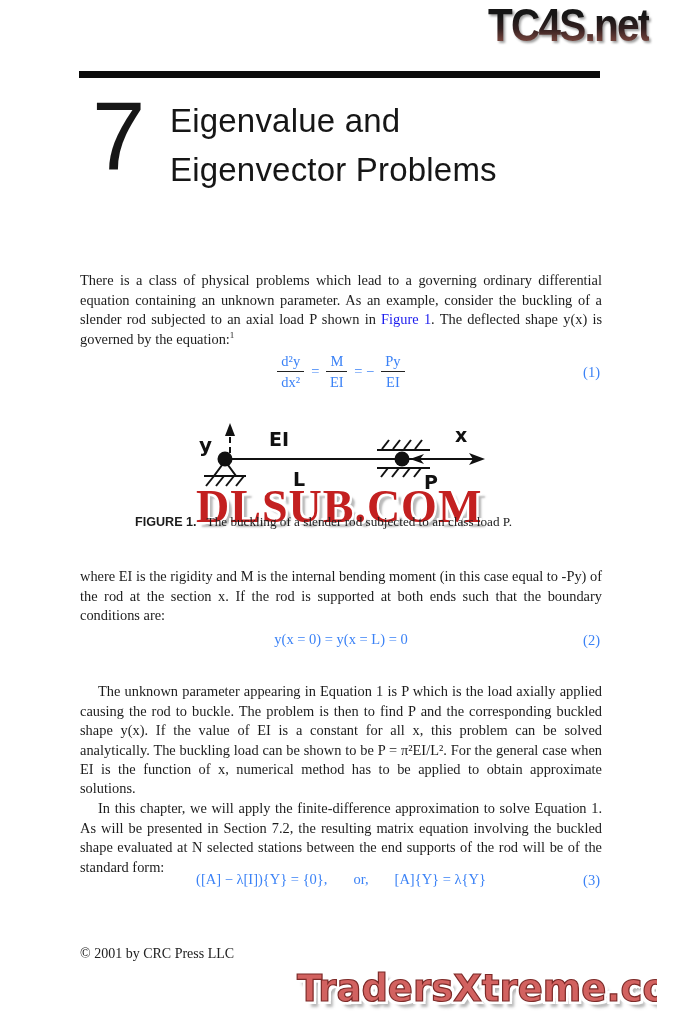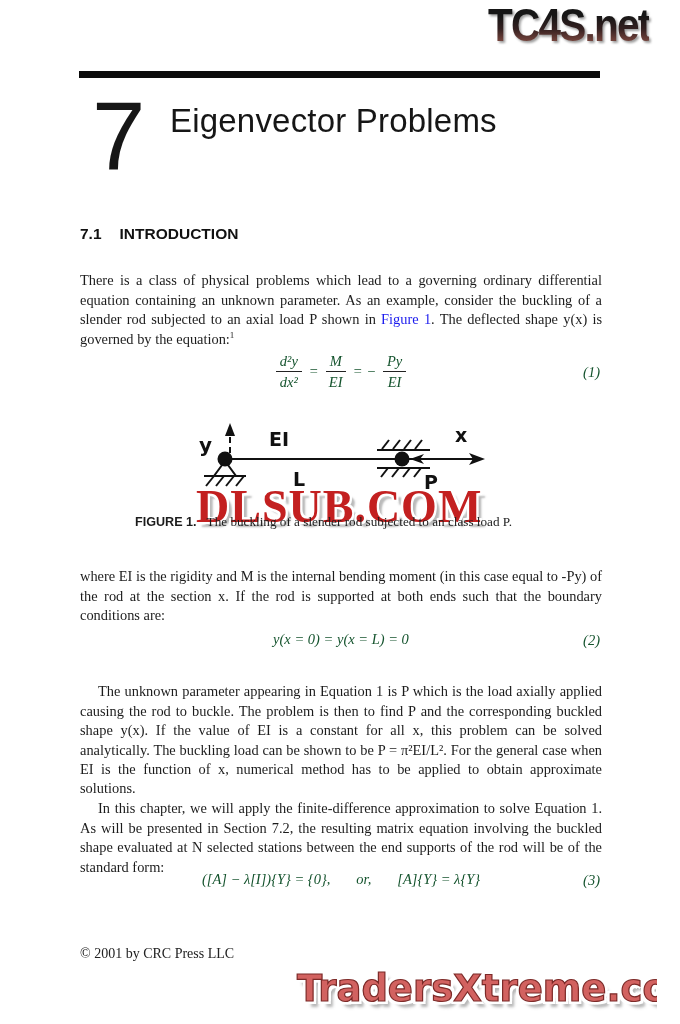--- a/index.html
+++ b/index.html
@@ -49,21 +49,21 @@
   }
   .para.indent{text-indent:18px;}
   .p1{top:257px;}
   .p2{top:553px;}
   .p3{top:668px;}
   .p4{top:785px;}
   .fig-link{color:#1a1aee;text-decoration:none;cursor:pointer;}
   sup.fn{font-size:9px;vertical-align:super;line-height:0;}
 
   
-  .equation{position:absolute;left:80px;width:522px;text-align:center;font-size:14.5px;color:#14532d;font-style:italic;}
+  .equation{position:absolute;left:80px;width:522px;text-align:center;font-size:14.5px;color:#3b82f6;}
   .eq1{top:352px;}
   .eq2{top:631px;}
   .eq3{top:871px;}
   .eq-num{position:absolute;right:2px;top:50%;transform:translateY(-50%);}
   .eq1 .eq-num{top:20px;}
   .eq-body{display:inline-flex;align-items:center;}
   .frac{display:inline-flex;flex-direction:column;align-items:center;line-height:1.25;}
   .frac .fnum{border-bottom:1.2px solid #222;padding:0 4px 1px;}
   .frac .fden{padding-top:1px;text-align:right;}
   .rel{margin:0 7px;}
@@ -113,26 +113,24 @@
 <body>
 
 <div class="page">
 
   <div class="wm-top">TC4S.net</div>
 
   <div class="rule"></div>
 
   <div class="chapter-number">7</div>
   <div class="chapter-title">
+    <div>Eigenvalue and</div>
     <div>Eigenvector Problems</div>
   </div>
 
-  <div class="section-heading">
-    <span class="sec-num">7.1</span><span>INTRODUCTION</span>
-  </div>
 
   <p class="para p1">
     <span>There is a class of physical problems which lead to a governing ordinary differential equation containing an unknown parameter. As an example, consider the buckling of a slender rod subjected to an axial load P shown in </span><span class="fig-link">Figure 1</span><span>. The deflected shape y(x) is governed by the equation:</span><sup class="fn">1</sup>
   </p>
 
   <div class="equation eq1">
     <span class="eq-body">
       <span class="frac">
         <span class="fnum">d²y</span>
         <span class="fden">dx²</span>

